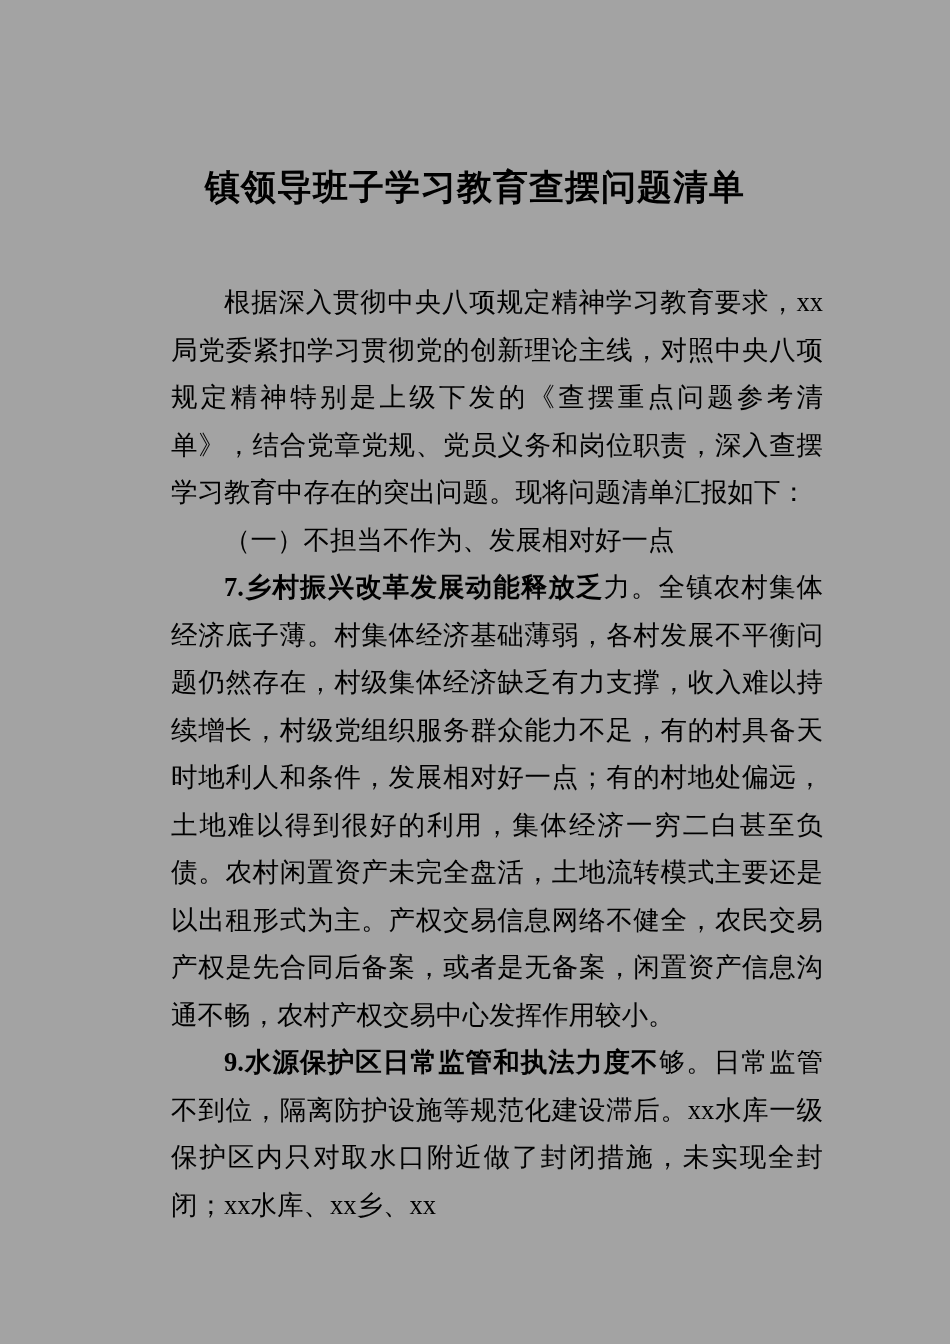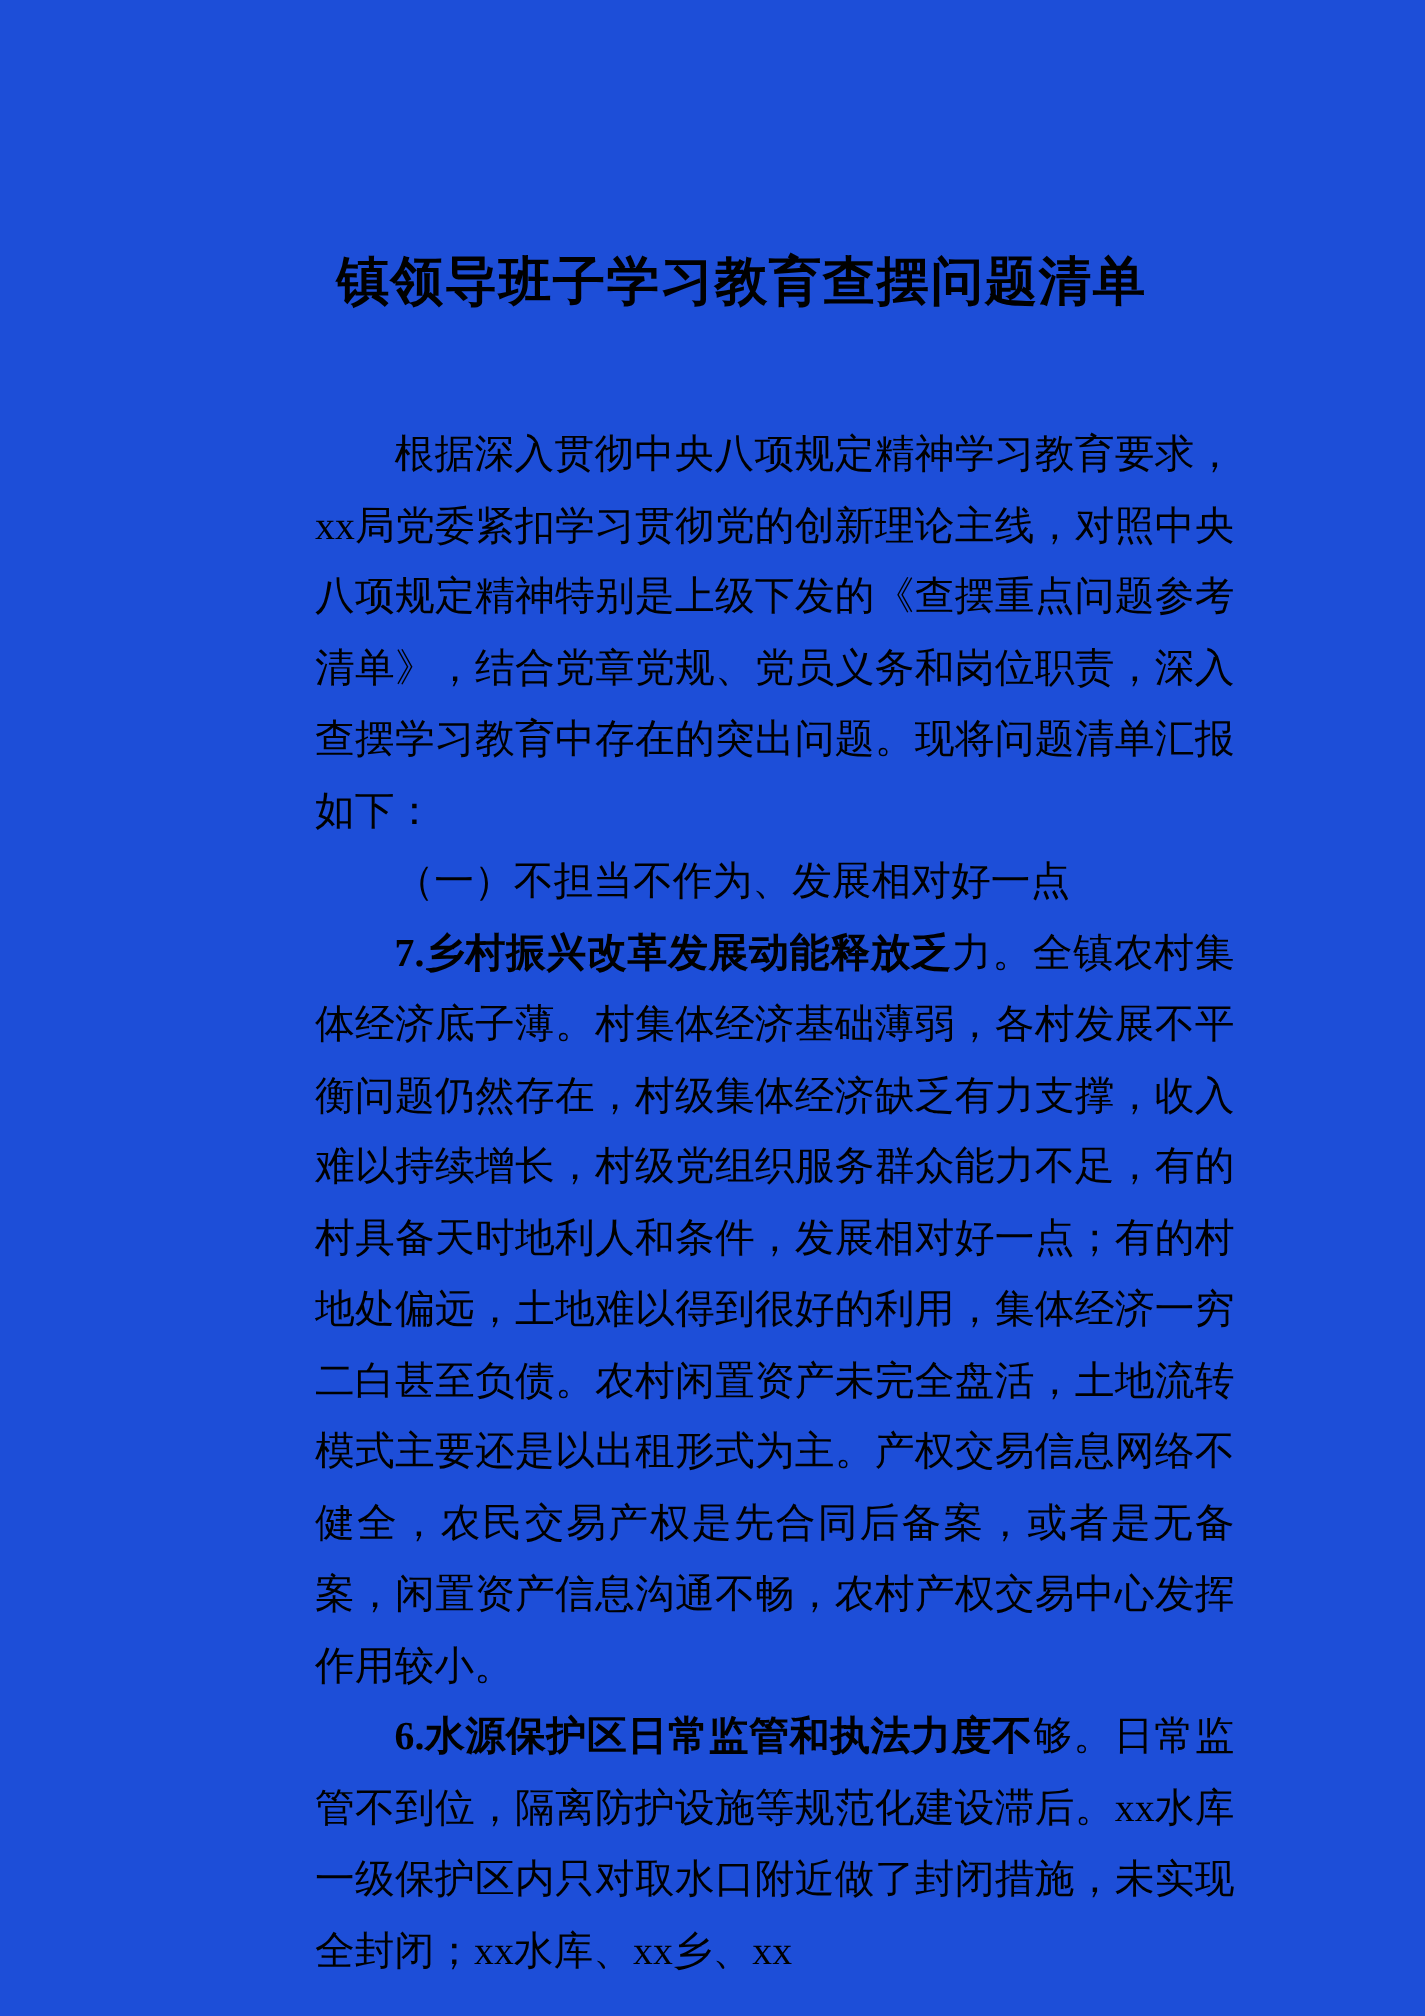--- a/index.html
+++ b/index.html
@@ -6,25 +6,24 @@
 
   html, body {
     background: #ffffff;
   }
 
   .page {
     position: relative;
     width: 950px;
     height: 1344px;
     margin: 0 auto;
-    background: #1d4ed8;
+    background: #a3a3a3;
     color: #000000;
     overflow: hidden;
     font-family: "Liberation Serif", "DejaVu Serif", serif;
-    padding-left: 39px;
   }
 
   .doc-title {
     padding-top: 163px;
     font-size: 35px;
     line-height: 50px;
     font-weight: 700;
     text-align: center;
     letter-spacing: 1px;
     color: #000000;
@@ -62,16 +61,16 @@
 
   <div class="doc-body">
 
     <p class="para">根据深入贯彻中央八项规定精神学习教育要求，xx局党委紧扣学习贯彻党的创新理论主线，对照中央八项规定精神特别是上级下发的《查摆重点问题参考清单》，结合党章党规、党员义务和岗位职责，深入查摆学习教育中存在的突出问题。现将问题清单汇报如下：</p>
 
     <p class="para section-heading">（一）不担当不作为、发展相对好一点</p>
 
     <p class="para"><span class="bold-lead">7.乡村振兴改革发展动能释放乏</span><span>力。全镇农村集体经济底子薄。村集体经济基础薄弱，各村发展不平衡问题仍然存在，村级集体经济缺乏有力支撑，收入难以持续增长，村级党组织服务群众能力不足，有的村具备天时地利人和条件，发展相对好一点；有的村地处偏远，土地难以得到很好的利用，集体经济一穷二白甚至负债。农村闲置资产未完全盘活，土地流转模式主要还是以出租形式为主。产权交易信息网络不健全，农民交易产权是先合同后备案，或者是无备案，闲置资产信息沟通不畅，农村产权交易中心发挥作用较小。</span></p>
 
 
-    <p class="para"><span class="bold-lead">6.水源保护区日常监管和执法力度不</span><span>够。日常监管不到位，隔离防护设施等规范化建设滞后。xx水库一级保护区内只对取水口附近做了封闭措施，未实现全封闭；xx水库、xx乡、xx</span></p>
+    <p class="para"><span class="bold-lead">9.水源保护区日常监管和执法力度不</span><span>够。日常监管不到位，隔离防护设施等规范化建设滞后。xx水库一级保护区内只对取水口附近做了封闭措施，未实现全封闭；xx水库、xx乡、xx</span></p>
 
   </div>
 </div>
 
 </body></html>

